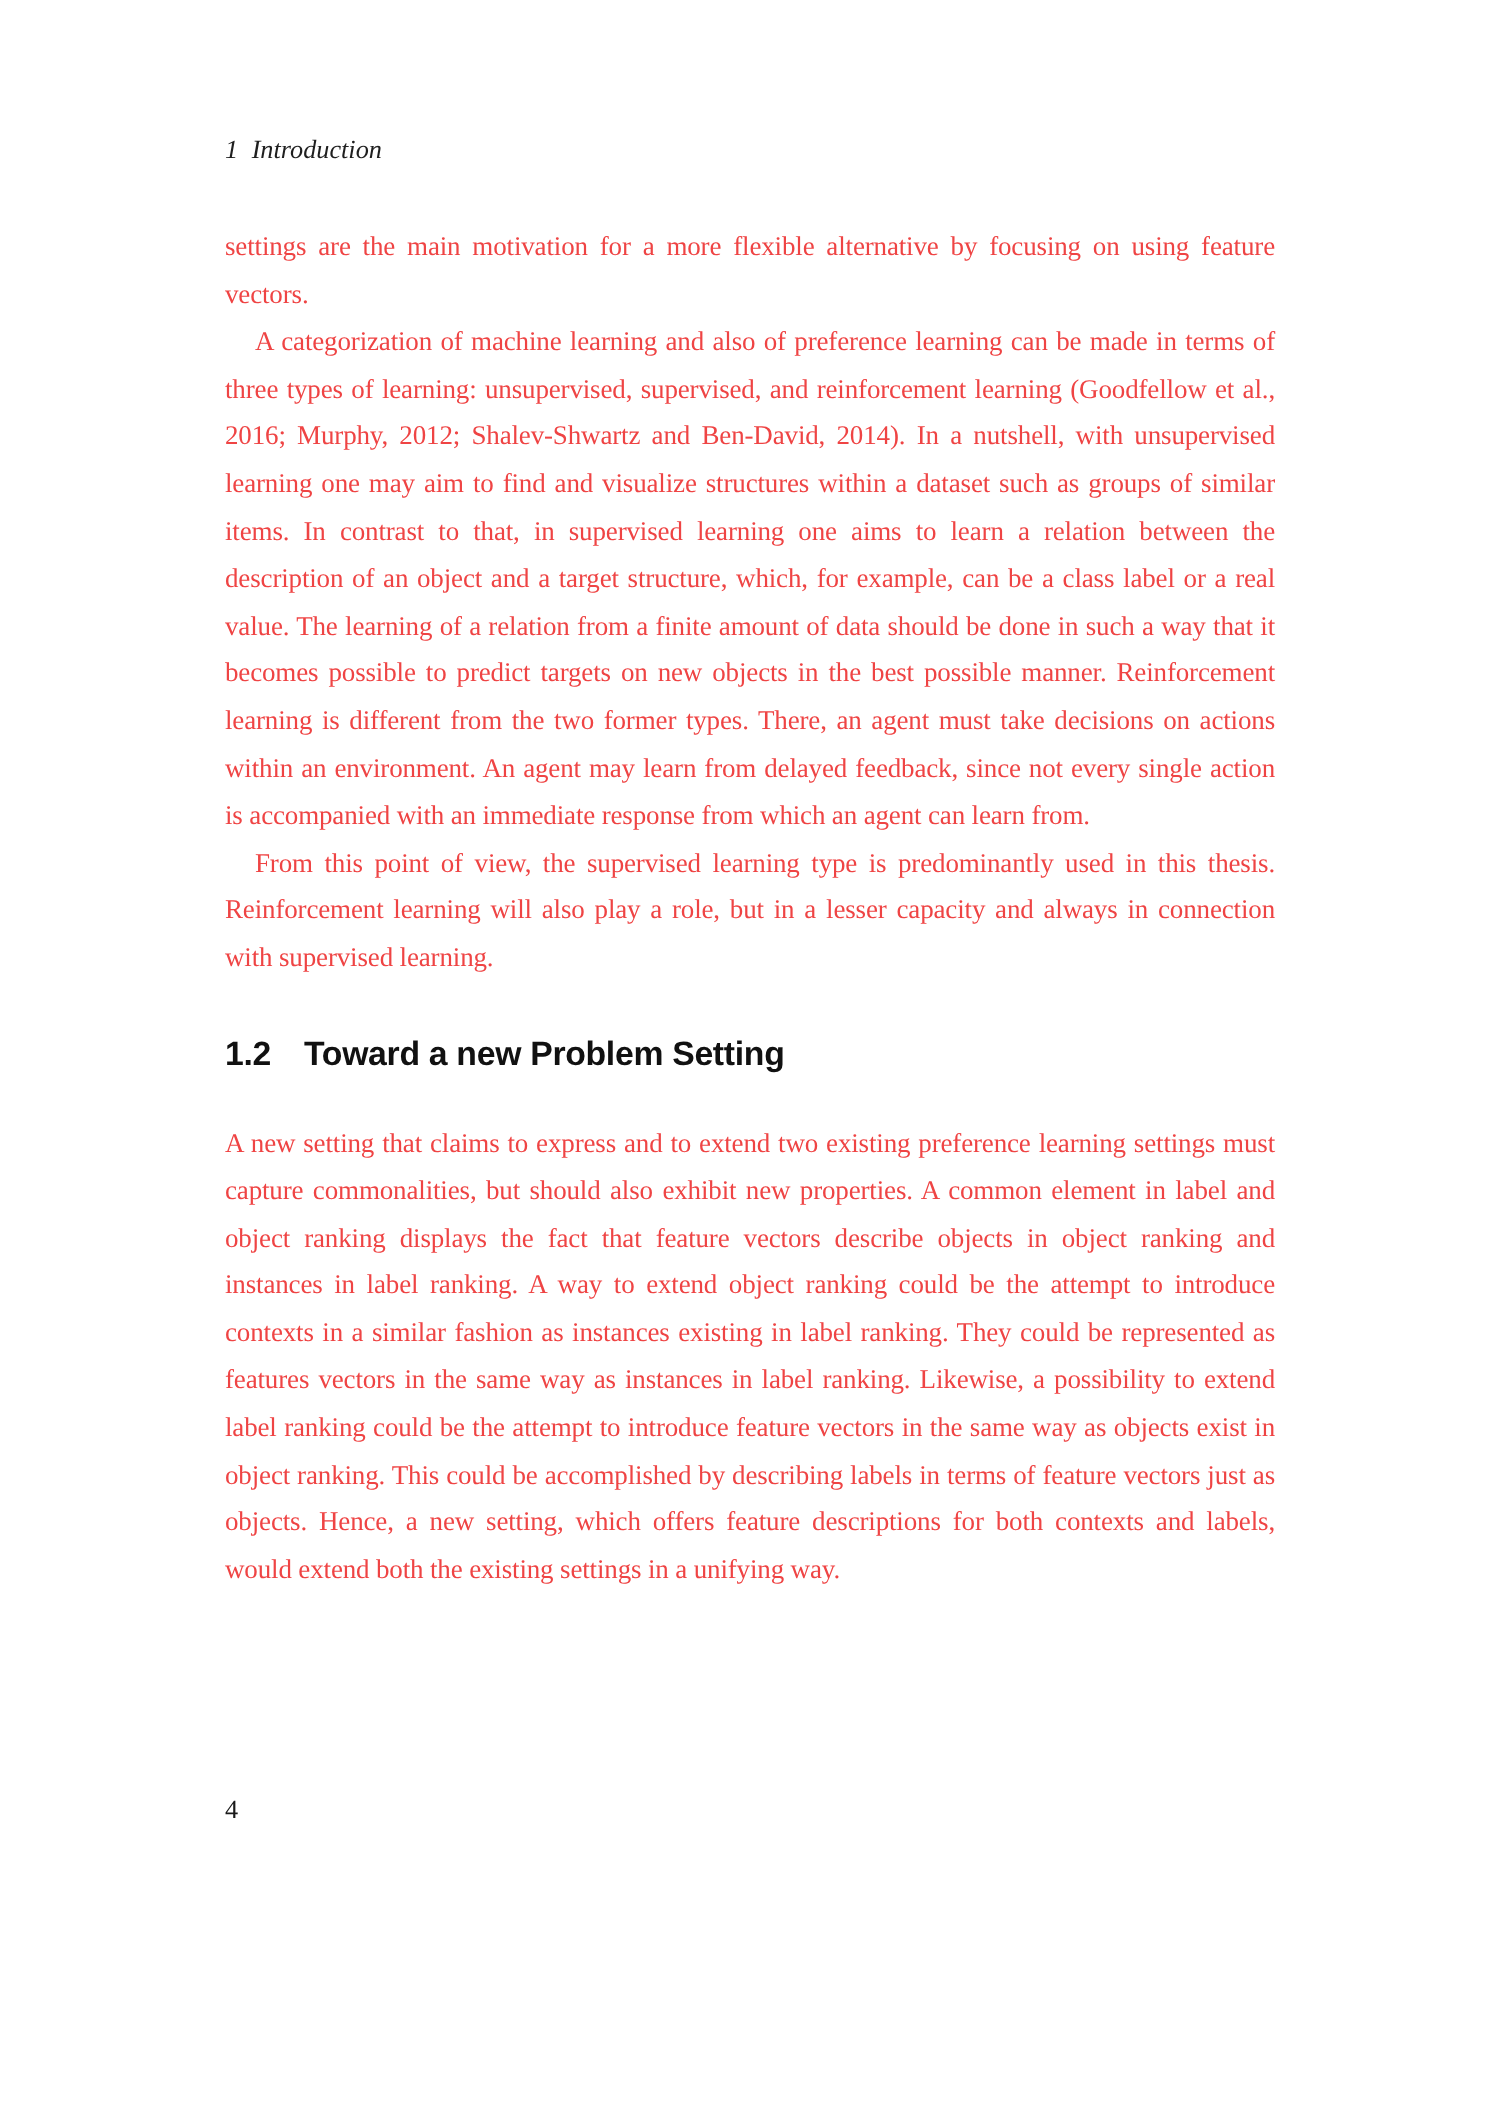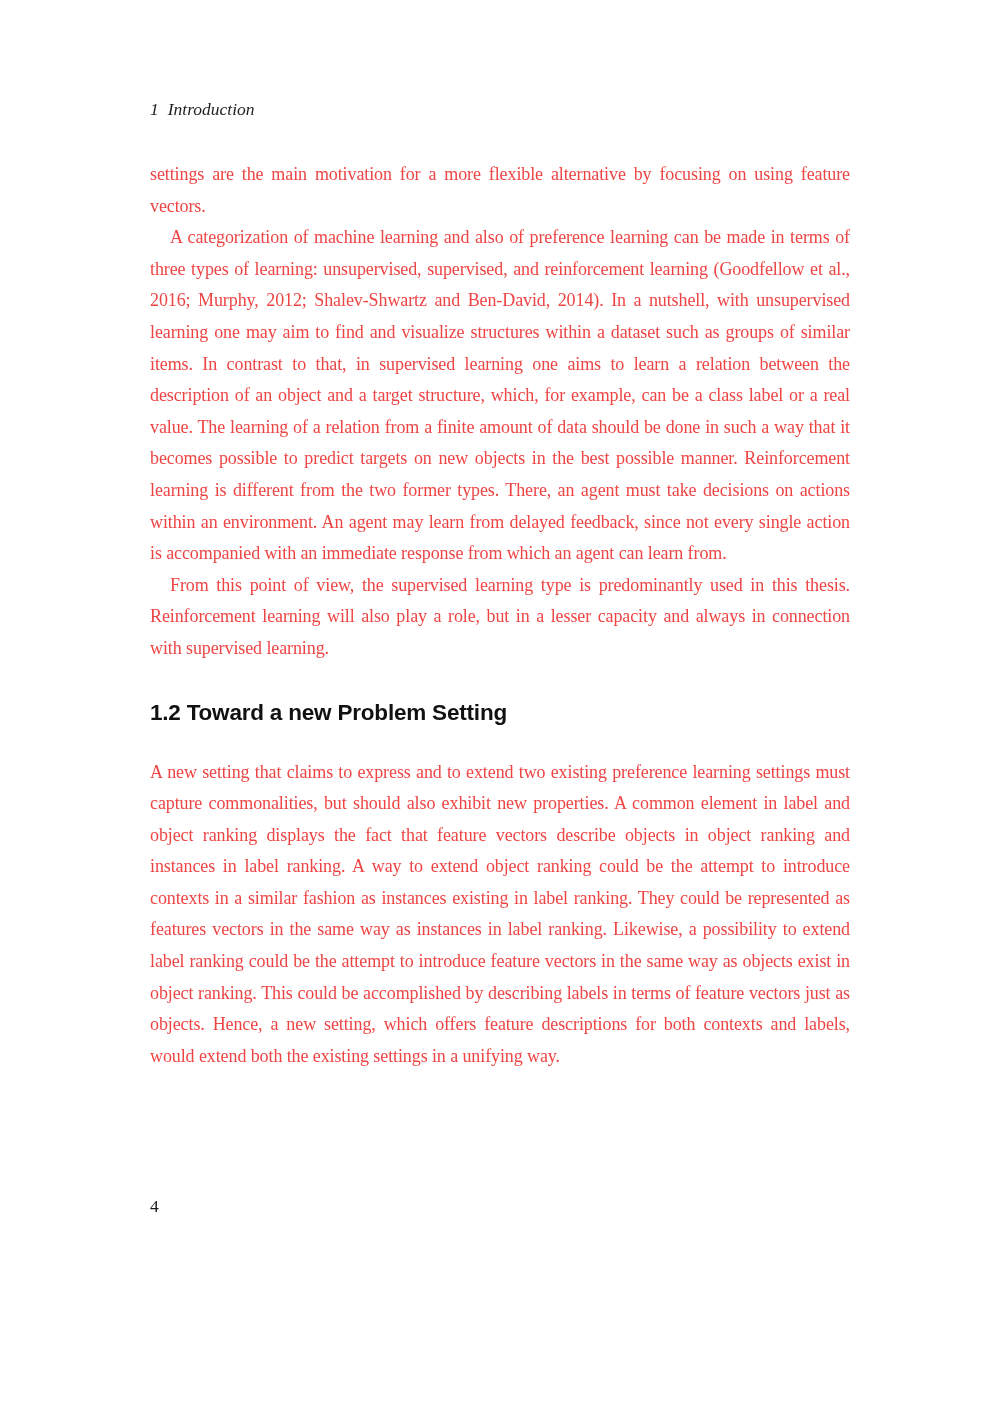--- a/index.html
+++ b/index.html
@@ -11,21 +11,21 @@
     position: relative;
     width: 1000px;
     height: 1414px;
     background: #ffffff;
     color: #1a1a1a;
     overflow: hidden;
   }
   .content {
     position: absolute;
     left: 150px;
-    top: 14px;
+    top: 4px;
     width: 700px;
   }
   .running-header {
     margin-top: 84px;
     font-family: "Liberation Serif", serif;
     font-style: italic;
     font-size: 17.5px;
     line-height: 22px;
     color: #1f1f1f;
   }
@@ -53,21 +53,21 @@
   .section-heading {
     margin: 34px 0 30px 0;
     font-family: "Liberation Sans", sans-serif;
     font-weight: bold;
     font-size: 22.5px;
     line-height: 28px;
     color: #111111;
     letter-spacing: -0.2px;
   }
   .section-heading .section-number {
-    margin-right: 6px;
+    margin-right: 22px;
   }
   .page-number {
     position: absolute;
     left: 150px;
     top: 1195px;
     font-family: "Liberation Serif", serif;
     font-size: 17.5px;
     line-height: 22px;
     color: #1a1a1a;
   }

